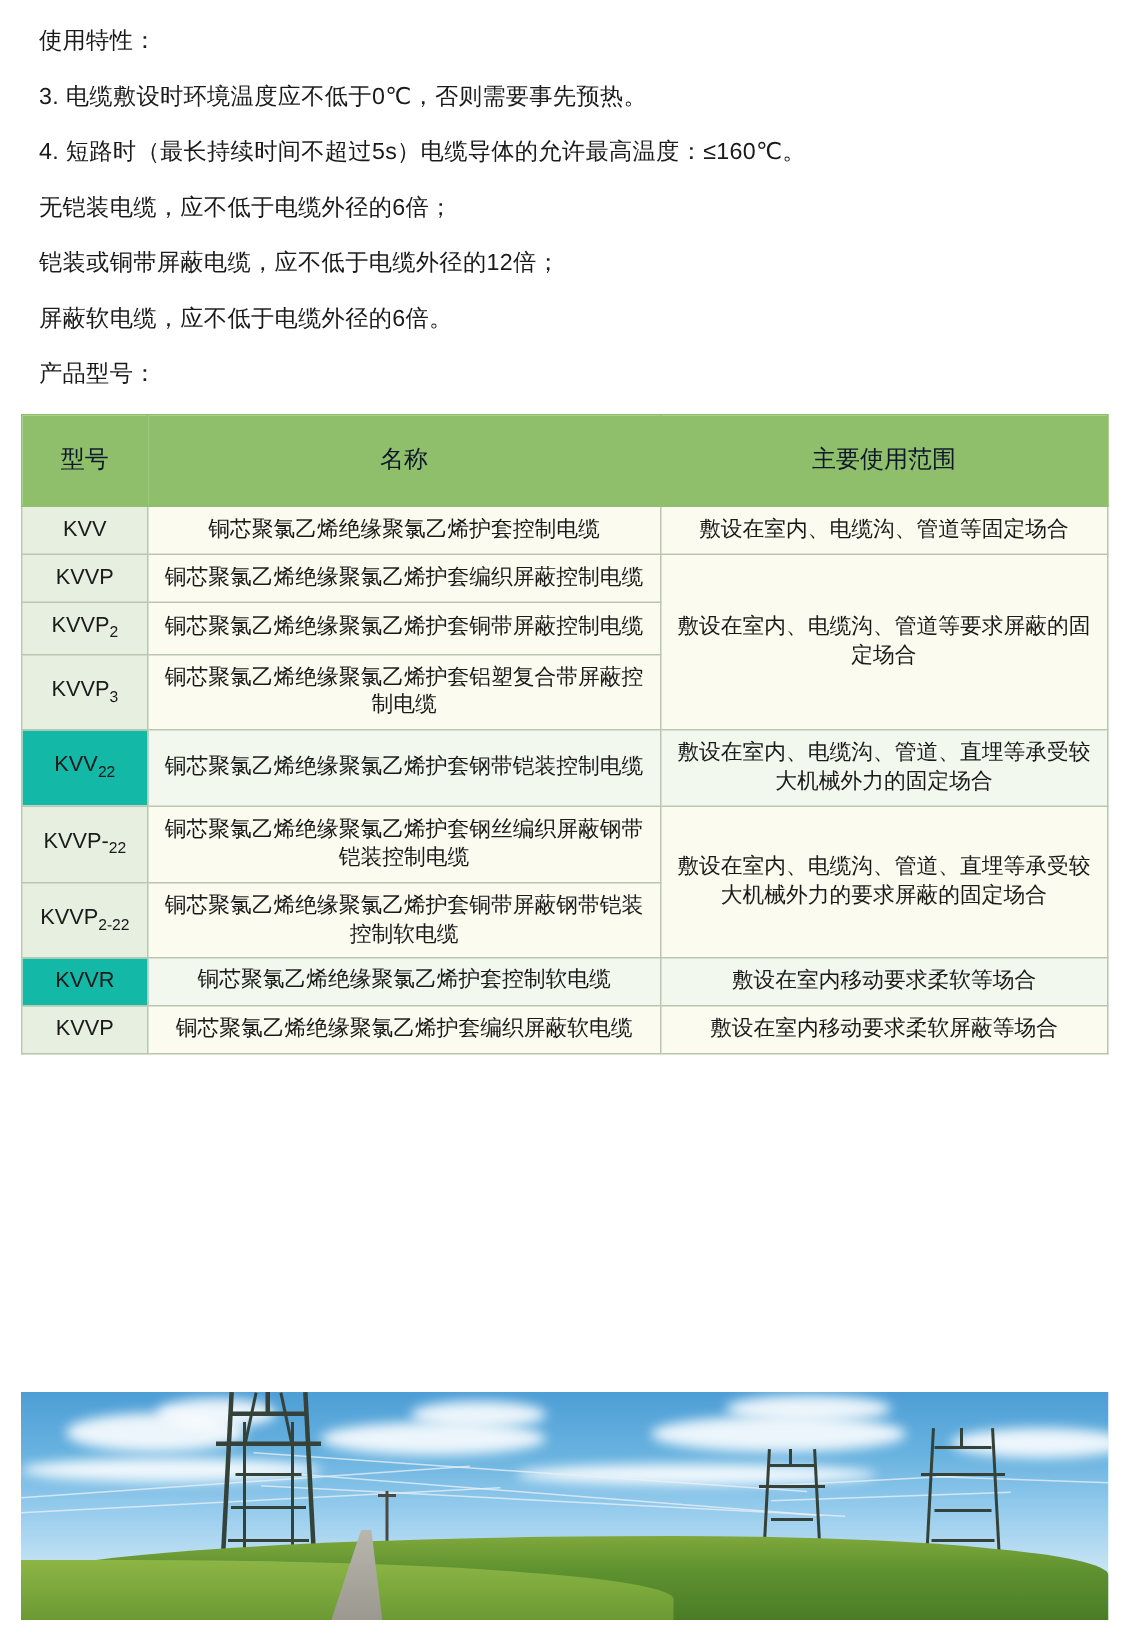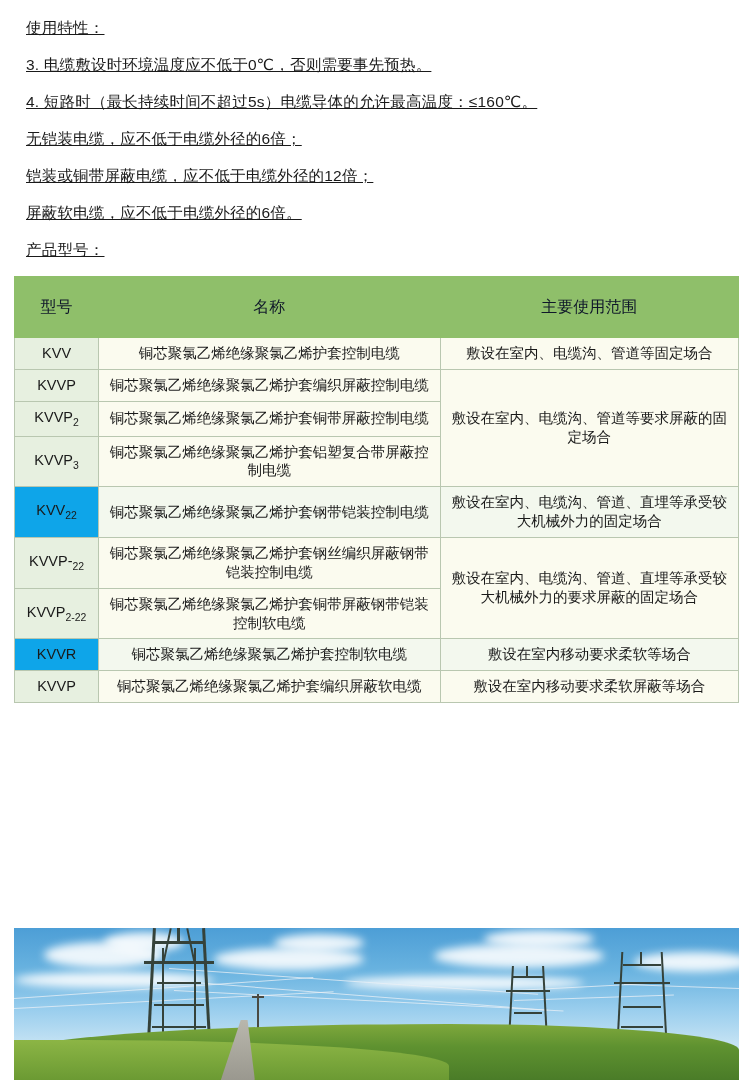--- a/index.html
+++ b/index.html
@@ -16,21 +16,20 @@
     overflow: hidden;
   }
   .page {
     position: relative;
     width: 753px;
     height: 1088px;
     box-sizing: border-box;
   }
   .intro {
     padding: 18px 8px 0 26px;
-    text-decoration: underline;
   }
   .intro p {
     margin: 0 0 16px 0;
     font-size: 15.5px;
     line-height: 1.35;
     letter-spacing: 0.2px;
   }
   .intro p.indent {
     text-indent: 0;
   }
@@ -61,32 +60,32 @@
     border: 1px solid #8fbf6a;
   }
   col.c-model { width: 84px; }
   col.c-name  { width: 341px; }
   col.c-use   { width: 298px; }
 
   td.model {
     font-size: 16px;
     background: #e7f0e0;
   }
-  td.model.alt { background: #0ea5e9; }
+  td.model.alt { background: #14b8a6; }
   td.name {
     background: #fbfbef;
     padding-left: 8px;
     padding-right: 8px;
   }
   td.use {
     background: #fbfbef;
     padding-left: 10px;
     padding-right: 10px;
   }
-  td.name.green { background: #f3f8ee; }
+  td.name.green { background: #f3f8ee; font-family: Liberation Mono, monospace; }
   td.use.green { background: #f3f8ee; }
   sub {
     font-size: 0.72em;
     vertical-align: sub;
   }
 
   
   .photo {
     position: absolute;
     left: 14px;

